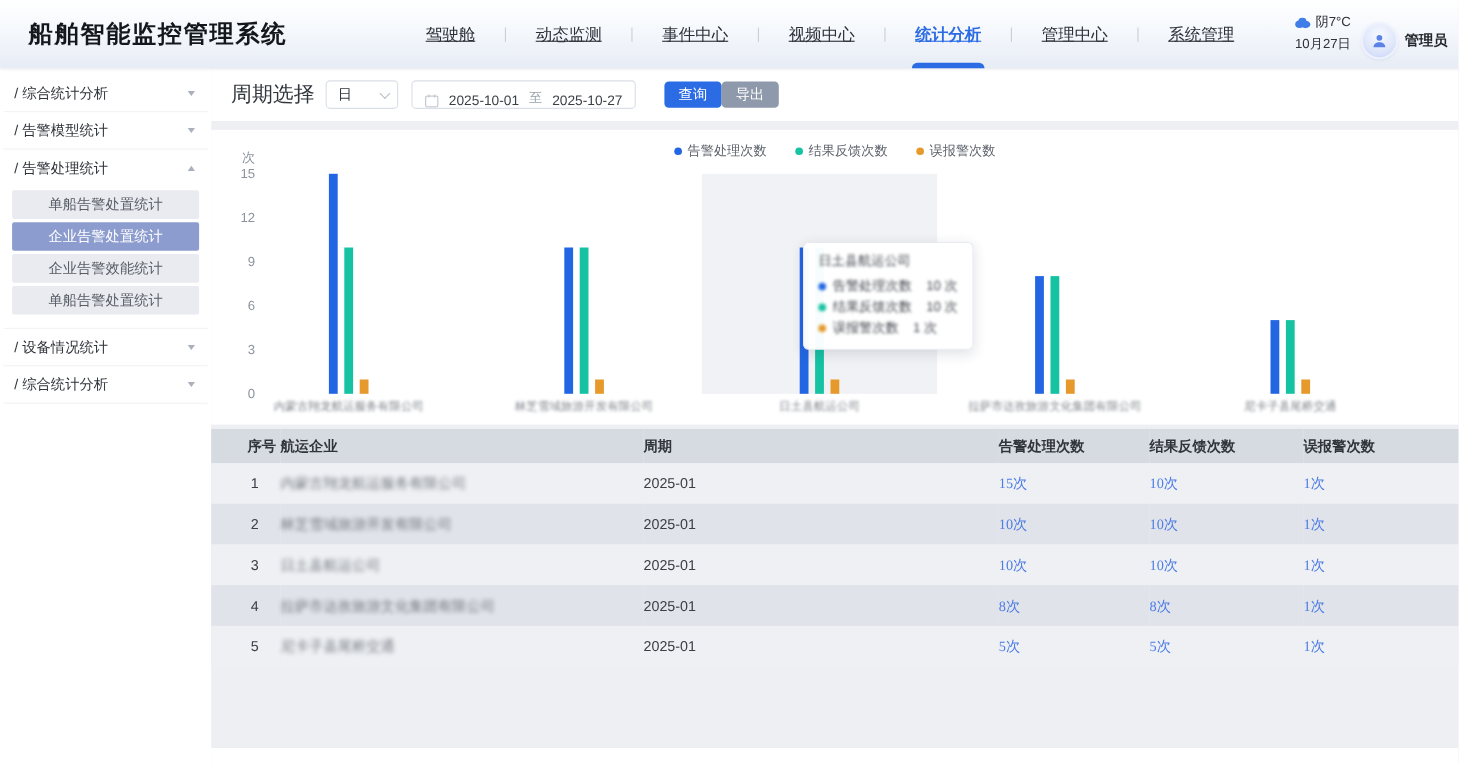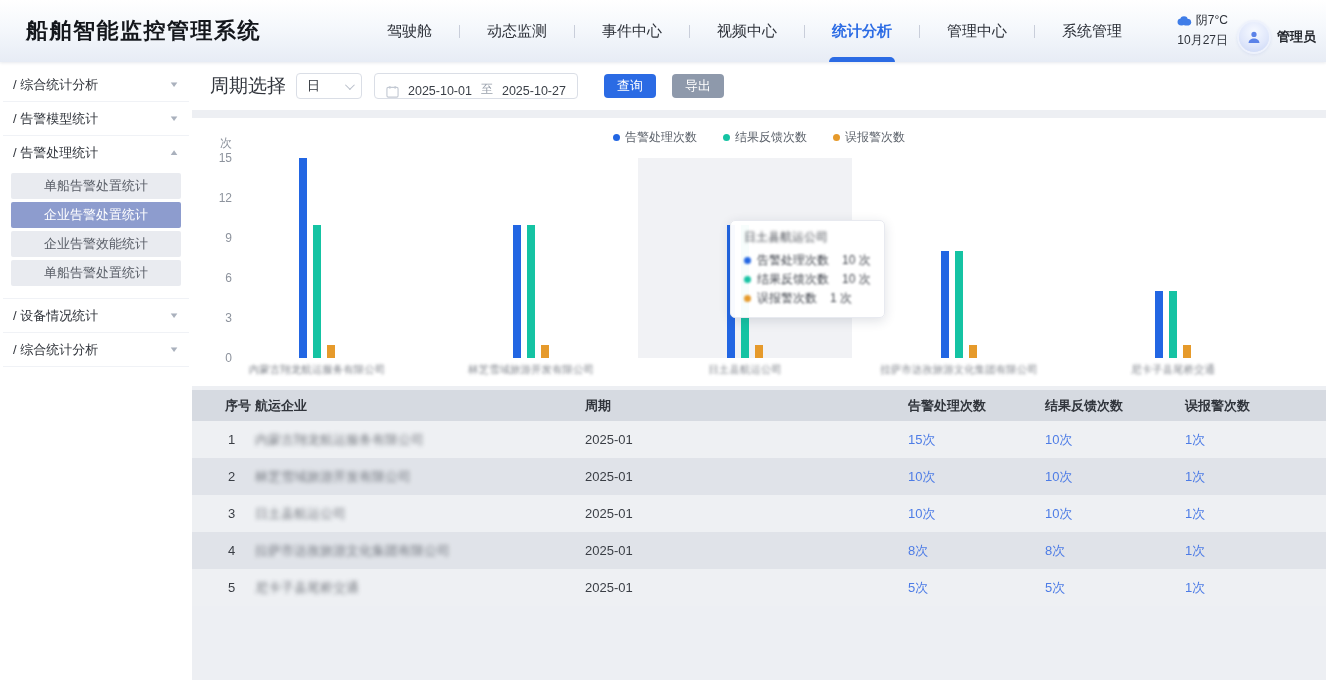--- a/index.html
+++ b/index.html
@@ -6,21 +6,21 @@
   html,body { width:1326px; height:699px; }
   body { font-family:"Liberation Sans","DejaVu Sans",sans-serif; background:#fff; overflow:hidden; }
   .app { width:1326px; height:699px; display:flex; flex-direction:column; }
 
   
   .topbar { height:62px; flex:0 0 62px; background:linear-gradient(180deg,#ffffff 0%,#f5f8fc 45%,#e7ecf5 100%);
             display:flex; align-items:center; position:relative; box-shadow:0 1px 3px rgba(20,40,80,.10); z-index:5; }
   .app-title { font-size:22px; font-weight:800; color:#14171c; padding-left:26px; letter-spacing:1.5px; white-space:nowrap; }
   .main-nav { position:absolute; left:360px; top:0; height:62px; display:flex; align-items:center; }
   .nav-item { position:relative; height:62px; display:flex; align-items:center; justify-content:center;
-              padding:0 27px; font-size:15px; color:#2c3038; cursor:pointer; white-space:nowrap; }
+              padding:0 27px; font-size:15px; color:#2c3038; cursor:pointer; white-space:nowrap;text-decoration:underline; }
   .nav-item.active { color:#2b6be4; font-weight:700; }
   .nav-underline { position:absolute; bottom:0; left:50%; transform:translateX(-50%); width:66px; height:5px;
                    background:#2b6be4; border-radius:6px 6px 0 0; }
   .nav-divider { width:1px; height:13px; background:#c9ceda; }
   .weather { position:absolute; right:98px; top:10px; text-align:right; font-size:12px; color:#2e323a; line-height:20px; }
   .w-line1 { display:flex; align-items:center; gap:4px; justify-content:flex-end; }
   .user-box { position:absolute; right:10px; top:0; height:74px; display:flex; align-items:center; gap:8px; }
   .avatar { width:30px; height:30px; border-radius:50%;
             background:radial-gradient(circle at 50% 32%,#f6f9ff 0%,#e1e8fb 55%,#c7d4f6 100%);
             box-shadow:0 0 0 2px #eef2fc, 0 1px 4px rgba(60,90,180,.28);
@@ -49,21 +49,21 @@
                 font-size:13px; color:#31353c; cursor:pointer; }
   .chev-down { width:7px; height:7px; border-right:1.5px solid #b9bfca; border-bottom:1.5px solid #b9bfca;
                transform:rotate(45deg) translateY(-2px); }
   .date-range { height:26px; border:1px solid #dadee6; border-radius:4px; background:#fff; display:flex;
                 align-items:flex-end; gap:9px; padding:0 11px; margin-left:12px; }
   .date-text { font-size:12.5px; color:#3a3f47; cursor:text; }
   .date-sep { font-size:12px; color:#9aa1ac; }
   .btn { height:24px; padding:0 13px; border:none; border-radius:4px; font-size:13px; color:#fff;
          cursor:pointer; font-family:inherit; }
   .btn-primary { background:#2b6be4; margin-left:26px; }
-  .btn-export { background:#8e99ab; margin-left:16px; }
+  .btn-export { background:#8e99ab; }
 
   
   .chart-panel { height:268px; flex:0 0 268px; background:#fff; margin-top:8px; position:relative; }
   .legend { position:absolute; top:11px; left:0; right:0; display:flex; justify-content:center; gap:26px; z-index:2; }
   .legend-item { display:flex; align-items:center; gap:5px; font-size:12px; color:#5c626b; cursor:pointer; }
   .legend-dot { width:7px; height:7px; border-radius:50%; }
   .chart-area { position:absolute; inset:0; }
   .y-unit { position:absolute; font-size:12px; color:#8d939d; }
   .y-tick { position:absolute; font-size:12px; color:#8d939d; text-align:right; width:32px; }
   .hover-band { position:absolute; background:#f1f2f5; }
@@ -81,21 +81,21 @@
   
   .table-wrap { margin-top:4px; }
   table { width:100%; border-collapse:collapse; table-layout:fixed; }
   thead th { background:#d6dae1; height:31px; font-size:13px; color:#30343b; font-weight:700; text-align:left; padding:0; }
   thead th.col-index { padding-left:33px; }
   tbody td { height:37px; font-size:13px; color:#3a3e45; padding:0; }
   tbody td.col-index-cell { padding-left:36px; }
   tbody tr.row-odd  { background:#eef0f3; }
   tbody tr.row-even { background:#e0e3e9; }
   .company-cell { filter:blur(2px); color:#555a62; opacity:.8; }
-  .num-link { color:#4d7ce6; cursor:pointer; }
+  .num-link { color:#4d7ce6; cursor:pointer;font-family:Liberation Serif, serif; }
   .bottom-strip { margin-top:auto; height:19px; flex:0 0 19px; background:#fff; }
 </style>
 </head>
 <body>
 
 <div class="app">
 
   <header class="topbar">
     <div class="app-title">船舶智能监控管理系统</div>
     <nav class="main-nav">

